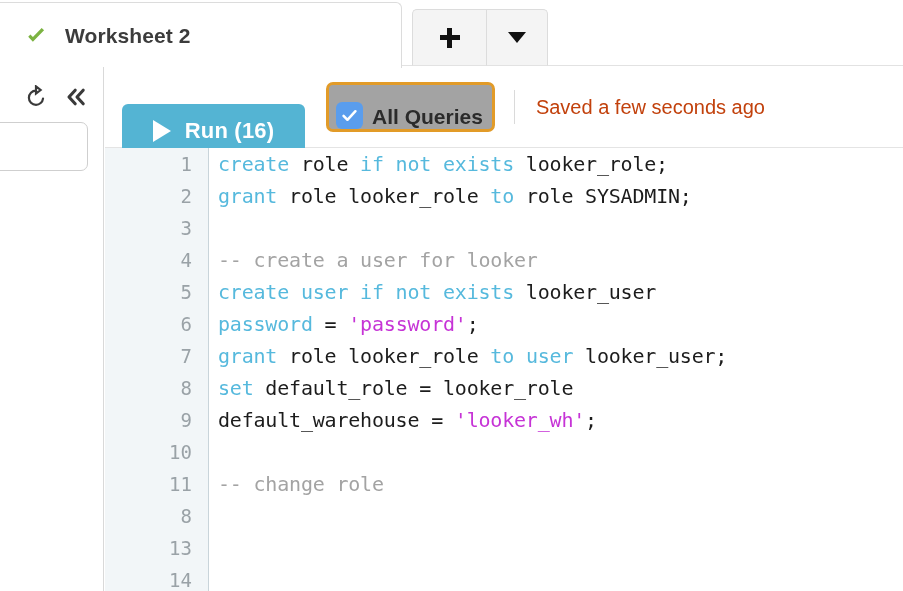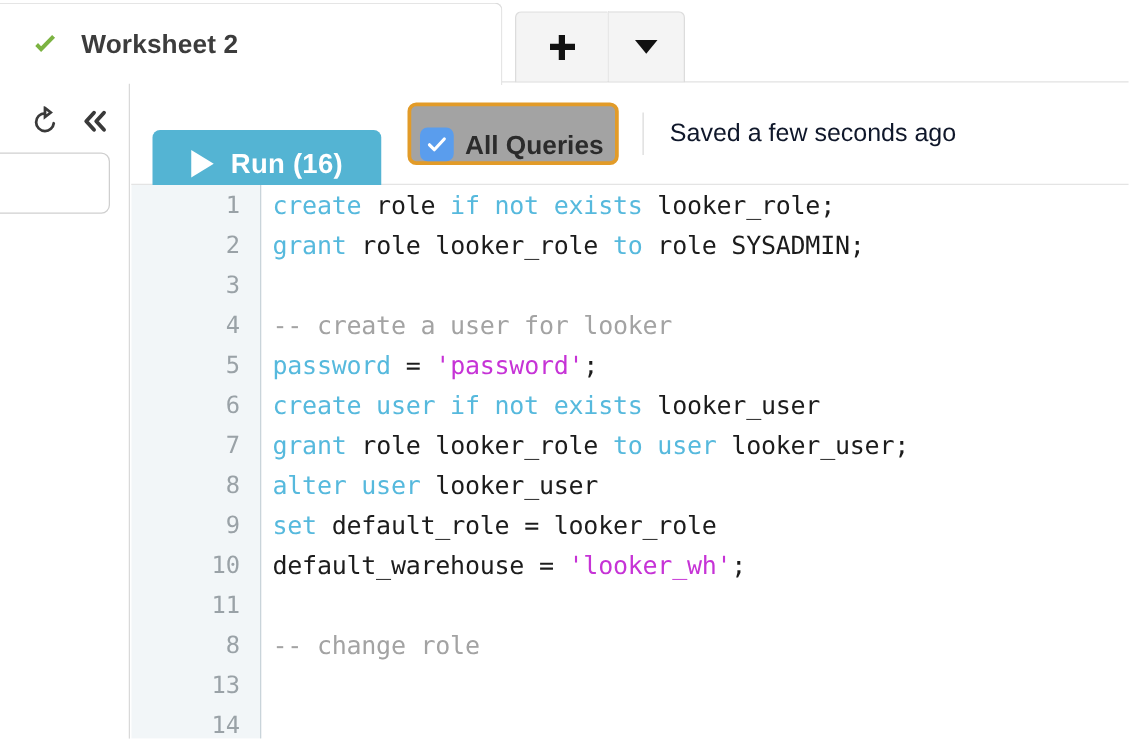--- a/index.html
+++ b/index.html
@@ -205,21 +205,21 @@
   .tool-divider {
     width: 1px;
     height: 34px;
     background: #dadada;
     margin-left: 19px;
   }
 
   .saved-text {
     margin-left: 21px;
     font-size: 20px;
-    color: #0f172a;
+    color: #c2410c;
     white-space: nowrap;
   }
 
   
   .editor {
     position: absolute;
     left: 105px;
     top: 148px;
     width: 798px;
     height: 443px;
@@ -339,24 +339,23 @@
         <div class="gutter-num">11</div>
         <div class="gutter-num">8</div>
         <div class="gutter-num">13</div>
         <div class="gutter-num">14</div>
       </div>
     <div class="code" id="code">
         <div class="code-line"><span class="k">create</span><span> role </span><span class="k">if not exists</span><span> looker_role;</span></div>
         <div class="code-line"><span class="k">grant</span><span> role looker_role </span><span class="k">to</span><span> role SYSADMIN;</span></div>
         <div class="code-line">&nbsp;</div>
         <div class="code-line"><span class="c">-- create a user for looker</span></div>
+        <div class="code-line"><span class="k">create user if not exists</span><span> looker_user</span></div>
         <div class="code-line"><span class="k">password</span><span> = </span><span class="s">'password'</span><span>;</span></div>
-        <div class="code-line"><span class="k">create user if not exists</span><span> looker_user</span></div>
         <div class="code-line"><span class="k">grant</span><span> role looker_role </span><span class="k">to user</span><span> looker_user;</span></div>
-        <div class="code-line"><span class="k">alter user</span><span> looker_user</span></div>
         <div class="code-line"><span class="k">set</span><span> default_role = looker_role</span></div>
         <div class="code-line"><span>default_warehouse = </span><span class="s">'looker_wh'</span><span>;</span></div>
         <div class="code-line">&nbsp;</div>
         <div class="code-line"><span class="c">-- change role</span></div>
         <div class="code-line">&nbsp;</div>
       </div>
   </div>
 
 </div>
 

